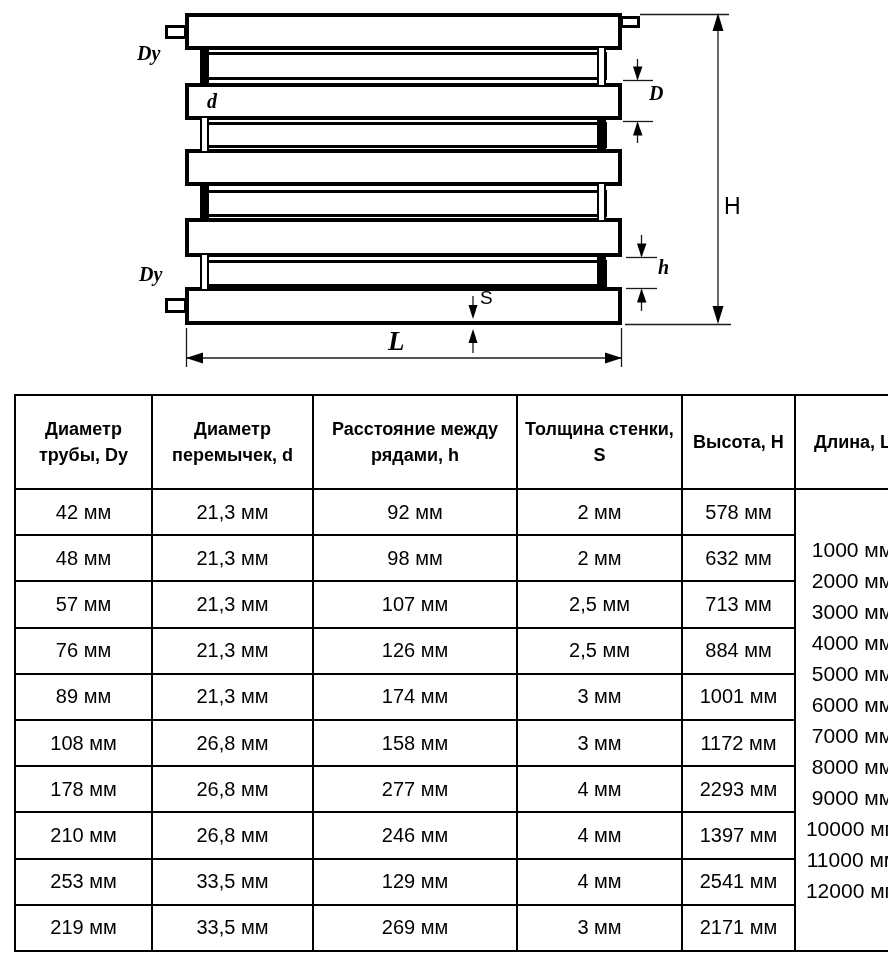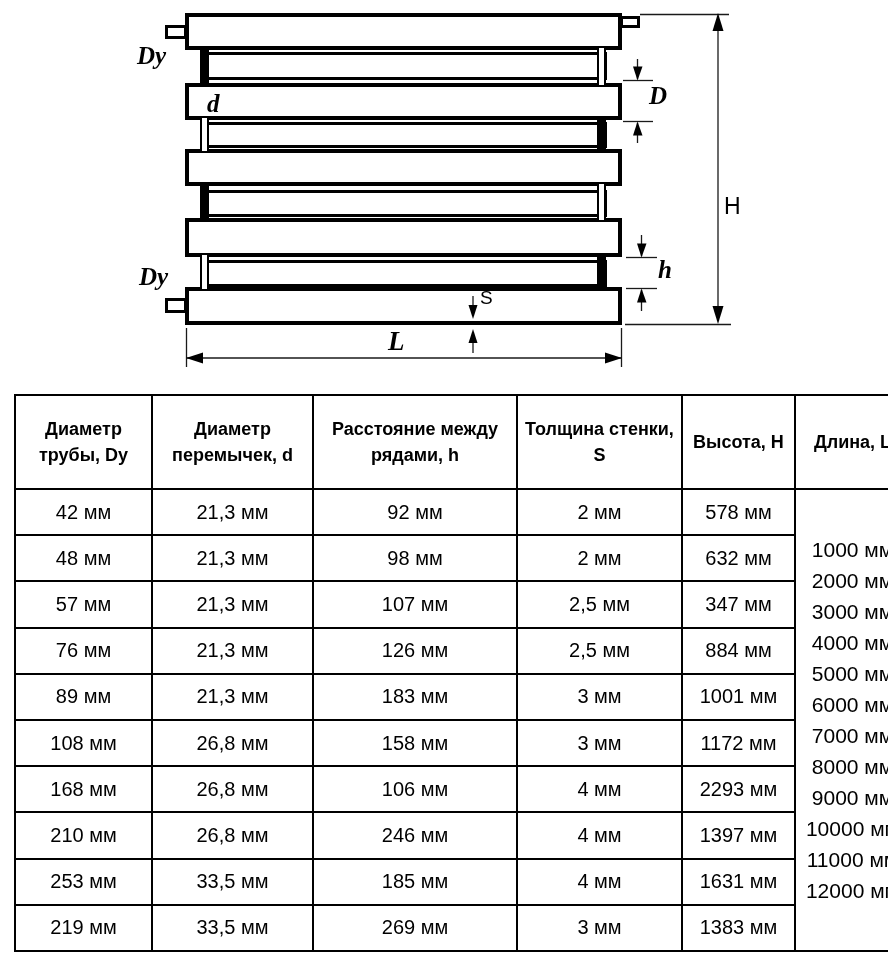--- a/index.html
+++ b/index.html
@@ -28,21 +28,21 @@
   .ga { top:48px;  height:37px; }
   .gb { top:118px; height:33px; }
   .gc { top:184px; height:36px; }
   .gd { top:255px; height:34px; }
   .stub { position:absolute; background:#fff; border:3px solid #000; box-sizing:border-box; z-index:2; }
   .stub-tl { left:165px; top:25px;  width:22px; height:14px; }
   .stub-tr { left:620px; top:16px;  width:20px; height:12px; z-index:4; }
   .stub-bl { left:165px; top:298px; width:22px; height:15px; }
   .dim-svg { position:absolute; left:0; top:0; z-index:5; }
   .lbl { position:absolute; z-index:6; color:#000; white-space:nowrap; }
-  .lbl-serif { font-family:"Liberation Serif", serif; font-style:italic; font-weight:bold; font-size:25px; }
+  .lbl-serif { font-family:"Liberation Serif", serif; font-style:italic; font-weight:bold; font-size:20px; }
   .lbl-sans  { font-family:"Liberation Sans", sans-serif; font-weight:400; }
   .lbl-dy-top { left:137px; top:42px; }
   .lbl-d      { left:207px; top:90px; }
   .lbl-D      { left:649px; top:82px; }
   .lbl-H      { left:724px; top:193px; font-size:23px; }
   .lbl-h      { left:658px; top:256px; }
   .lbl-S      { left:480px; top:287px; font-size:19px; }
   .lbl-dy-bot { left:139px; top:263px; }
   .lbl-L      { left:388px; top:326px; font-size:27px; }
   
@@ -181,68 +181,68 @@
             <td>21,3 мм</td>
             <td>98 мм</td>
             <td>2 мм</td>
             <td>632 мм</td>
           </tr>
           <tr>
             <td>57 мм</td>
             <td>21,3 мм</td>
             <td>107 мм</td>
             <td>2,5 мм</td>
-            <td>347 мм</td>
+            <td>713 мм</td>
           </tr>
           <tr>
             <td>76 мм</td>
             <td>21,3 мм</td>
             <td>126 мм</td>
             <td>2,5 мм</td>
             <td>884 мм</td>
           </tr>
           <tr>
             <td>89 мм</td>
             <td>21,3 мм</td>
-            <td>183 мм</td>
+            <td>174 мм</td>
             <td>3 мм</td>
             <td>1001 мм</td>
           </tr>
           <tr>
             <td>108 мм</td>
             <td>26,8 мм</td>
             <td>158 мм</td>
             <td>3 мм</td>
             <td>1172 мм</td>
           </tr>
           <tr>
-            <td>168 мм</td>
+            <td>178 мм</td>
             <td>26,8 мм</td>
-            <td>106 мм</td>
+            <td>277 мм</td>
             <td>4 мм</td>
             <td>2293 мм</td>
           </tr>
           <tr>
             <td>210 мм</td>
             <td>26,8 мм</td>
             <td>246 мм</td>
             <td>4 мм</td>
             <td>1397 мм</td>
           </tr>
           <tr>
             <td>253 мм</td>
             <td>33,5 мм</td>
-            <td>185 мм</td>
+            <td>129 мм</td>
             <td>4 мм</td>
-            <td>1631 мм</td>
+            <td>2541 мм</td>
           </tr>
           <tr>
             <td>219 мм</td>
             <td>33,5 мм</td>
             <td>269 мм</td>
             <td>3 мм</td>
-            <td>1383 мм</td>
+            <td>2171 мм</td>
           </tr>
         </tbody>
     </table>
   </div>
 
 </div>
 
 </body></html>

